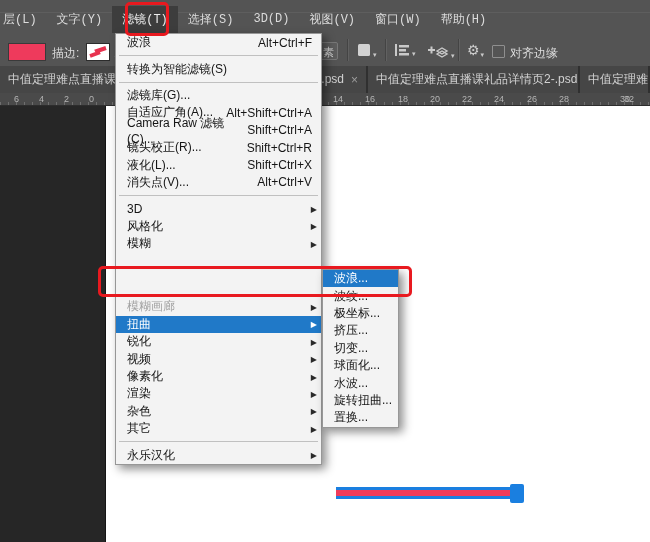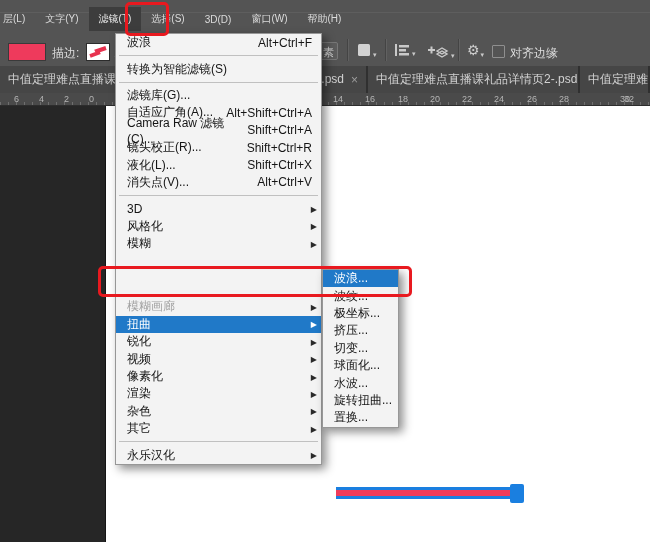--- a/index.html
+++ b/index.html
@@ -2,21 +2,21 @@
 <html style="--accent-red: #e8191f; --hl-blue: #2079c8; --shape-pink: #f03b5a; --shape-blue: #1a7fe0; --fill-swatch: #ee3a5c;"><head>
 <meta charset="utf-8">
 <style>
   html,body{margin:0;padding:0;}
   body{width:650px;height:542px;overflow:hidden;font-family:"Liberation Sans",sans-serif;}
   #app{position:relative;width:650px;height:542px;background:#ffffff;overflow:hidden;}
 
   
   .topbar{position:absolute;left:0;top:0;width:650px;height:66px;background:#545454;z-index:2;}
   .topbar .hline{position:absolute;left:0;right:0;height:1px;background:#5e5e5e;}
-  #menubar{position:absolute;left:0;top:6px;height:26px;display:flex;align-items:center;color:#dcdcdc;font-size:10px;}
+  #menubar{position:absolute;left:0;top:6px;height:26px;display:flex;align-items:center;color:#dcdcdc;font-size:12px;font-family:Liberation Mono, monospace;}
   .menu-item{padding:5px 10px;white-space:nowrap;cursor:default;}
   .menu-item:first-child{margin-left:-7px;}
   .menu-item.active{background:#3d3d3d;color:#ececec;}
 
   
   #optionsbar{position:absolute;left:0;top:34px;width:650px;height:32px;font-size:12px;color:#dedede;}
   #optionsbar .abs{position:absolute;}
   .fill-swatch{left:8px;top:9px;width:36px;height:16px;background:var(--fill-swatch,#ee3a5c);border:1px solid #3a3a3a;}
   .stroke-label{left:52px;top:11px;}
   .stroke-box{left:86px;top:9px;width:22px;height:16px;background:#ffffff;border:1px solid #2c2c2c;}
@@ -82,20 +82,21 @@
   </div>
 
   <div class="topbar">
     <div class="hline" style="top:12px"></div>
     <div id="menubar">
         <span class="menu-item">层(L)</span>
         <span class="menu-item">文字(Y)</span>
         <span class="menu-item active">滤镜(T)</span>
         <span class="menu-item">选择(S)</span>
         <span class="menu-item">3D(D)</span>
+        <span class="menu-item">视图(V)</span>
         <span class="menu-item">窗口(W)</span>
         <span class="menu-item">帮助(H)</span>
       </div>
 
     <div id="optionsbar">
       <div class="abs fill-swatch"></div>
       <div class="abs stroke-label">描边:</div>
       <div class="abs stroke-box">
         <svg width="22" height="16" viewBox="0 0 22 16">
           <path d="M3 12 L11 9 L10 7 L19 4" stroke="#e8324f" stroke-width="4" fill="none" class="stroke-red"></path>

